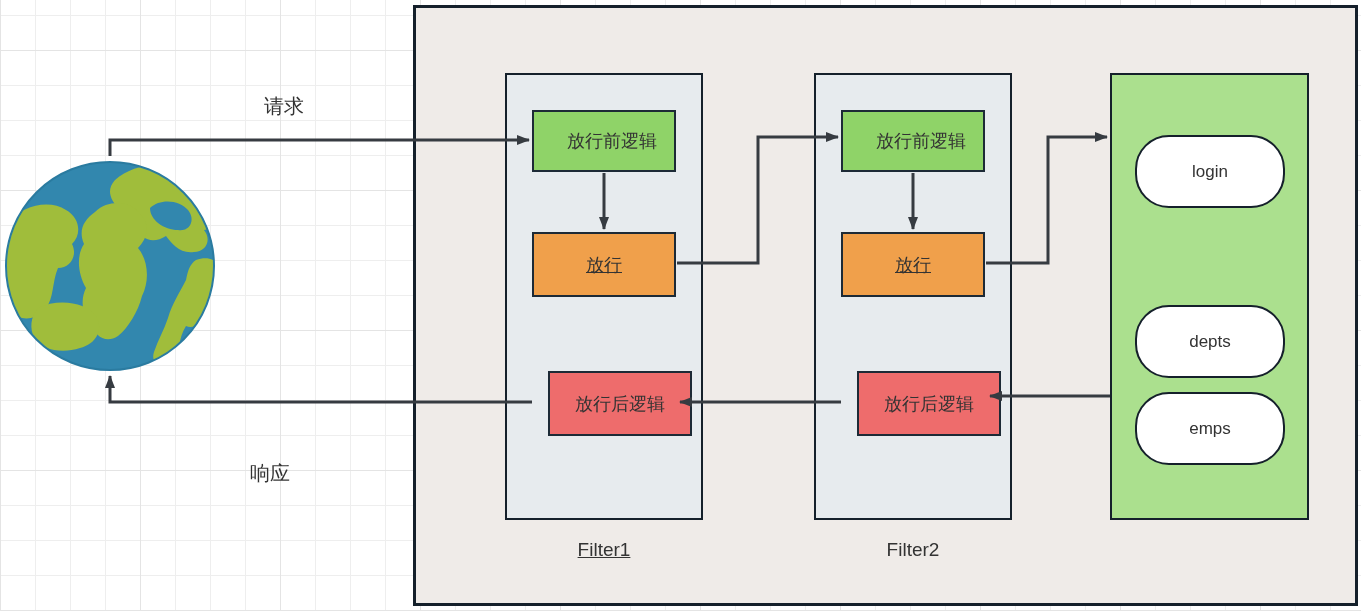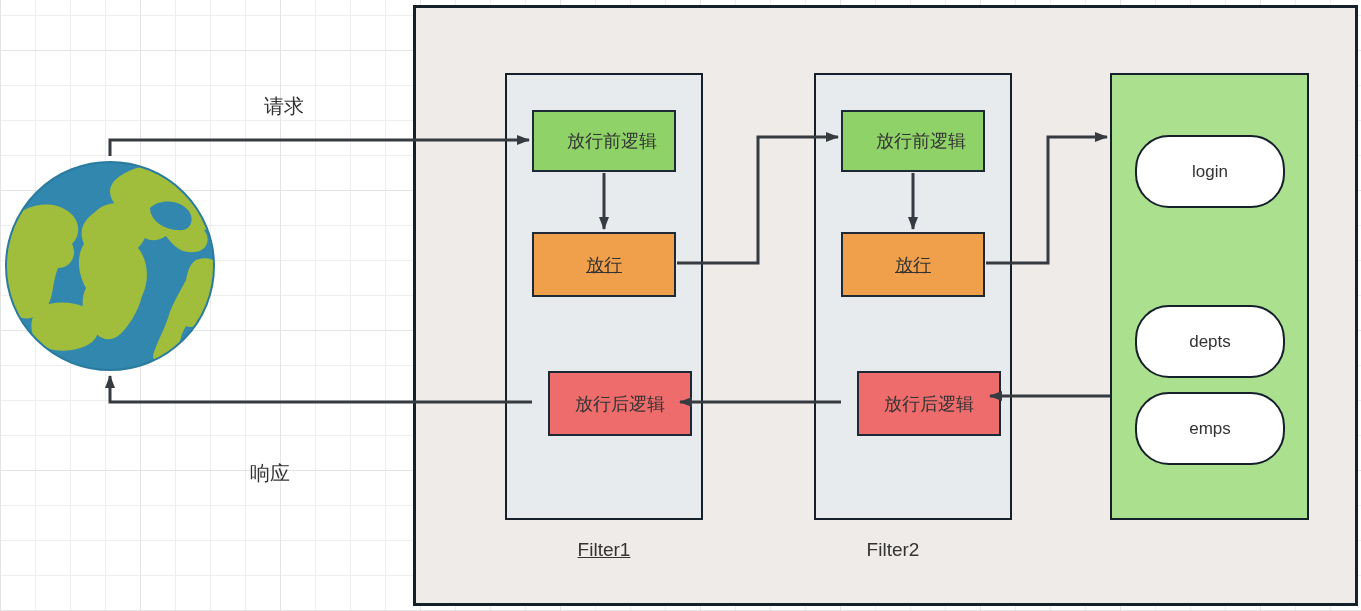--- a/index.html
+++ b/index.html
@@ -62,21 +62,21 @@
   <div id="filter1" class="abs panel filter-panel"></div>
   <div class="abs node pre f1x prey">放行前逻辑</div>
   <div class="abs node pass f1x passy">放行</div>
   <div class="abs node post f1x posty">放行后逻辑</div>
   <div class="abs panel-label" style="left:505px;text-decoration:underline;">Filter1</div>
 
   <div id="filter2" class="abs panel filter-panel"></div>
   <div class="abs node pre f2x prey">放行前逻辑</div>
   <div class="abs node pass f2x passy">放行</div>
   <div class="abs node post f2x posty">放行后逻辑</div>
-  <div class="abs panel-label" style="left:794px;">Filter2</div>
+  <div class="abs panel-label" style="left:814px;">Filter2</div>
 
   <div class="abs panel web-panel"></div>
   <div class="abs pill" style="top:110px;">login</div>
   <div class="abs pill" style="top:280px;">depts</div>
   <div class="abs pill" style="top:367px;">emps</div>
 
   <div id="request-label" class="abs flow-label">请求</div>
   <div id="response-label" class="abs flow-label">响应</div>
 
   <svg class="overlay" width="1361" height="611" viewBox="0 0 1361 611">

